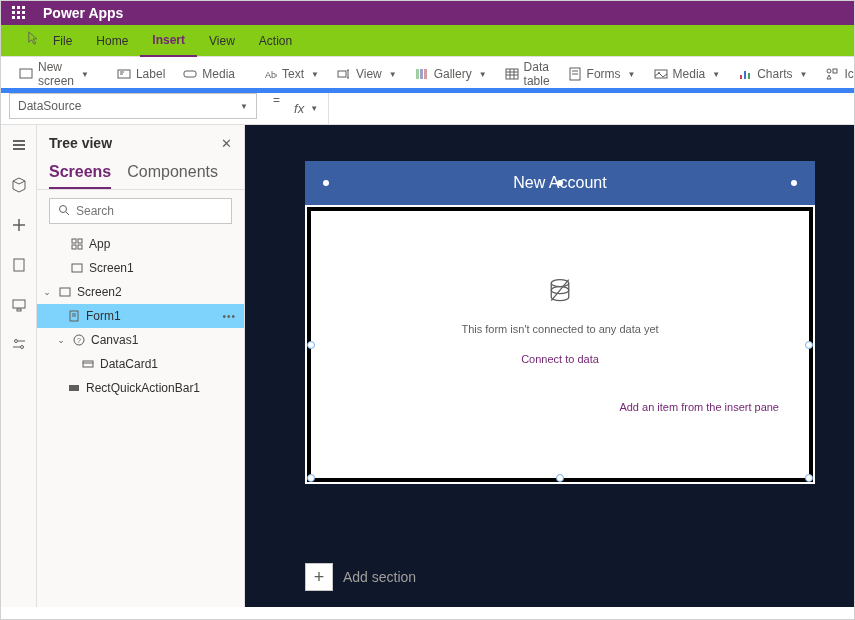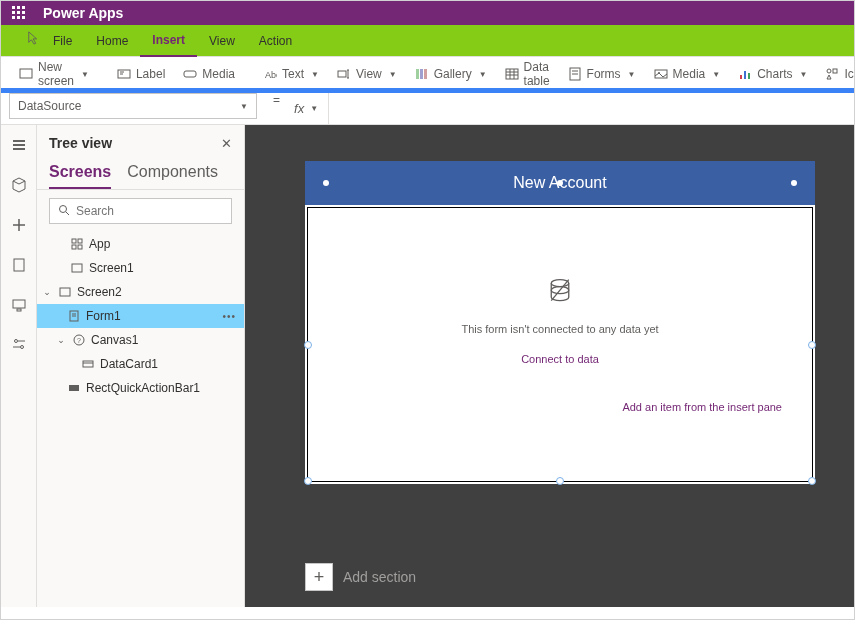--- a/index.html
+++ b/index.html
@@ -47,25 +47,25 @@
 .tree-search { margin: 8px 12px; height: 26px; border: 1px solid #c8c6c4; background: #fff; display: flex; align-items: center; padding: 0 8px; gap: 6px; color: #605e5c; }
 .tree-search input { border: none; outline: none; flex: 1; font-size: 12px; }
 .tree-list { flex: 1; overflow: auto; font-size: 12px; }
 .tree-node { display: flex; align-items: center; height: 24px; cursor: pointer; gap: 5px; padding-right: 8px; }
 .tree-node.selected { background: #7dd3fc; }
 .node-icon { width: 14px; height: 14px; display: flex; align-items: center; justify-content: center; flex-shrink: 0; }
 .expand { width: 12px; font-size: 9px; color: #605e5c; text-align: center; flex-shrink: 0; }
 .node-more { margin-left: auto; color: #605e5c; letter-spacing: 1px; font-size: 10px; }
 
 
-.canvas-wrap { flex: 1; background: #404040; position: relative; overflow: hidden; }
+.canvas-wrap { flex: 1; background: #0f172a; position: relative; overflow: hidden; }
 .screen-canvas { position: absolute; left: 60px; top: 36px; width: 510px; background: #fff; }
 .screen-header { height: 44px; background: #3b5fa3; display: flex; align-items: center; justify-content: center; color: #fff; font-size: 16px; position: relative; }
 .sel-dot { width: 6px; height: 6px; background: #fff; border-radius: 50%; position: absolute; }
-.form-area { height: 275px; border: 1px solid #000000; margin: 2px; position: relative; display: flex; flex-direction: column; align-items: center; justify-content: center; gap: 18px; }
+.form-area { height: 275px; border: 4px solid #000000; margin: 2px; position: relative; display: flex; flex-direction: column; align-items: center; justify-content: center; gap: 18px; }
 .form-handle { width: 8px; height: 8px; background: #fff; border: 1px solid #7bb0e8; border-radius: 50%; position: absolute; }
 .db-icon { width: 28px; height: 28px; color: #605e5c; }
 .form-msg { font-size: 11px; color: #605e5c; }
 .form-link { font-size: 11px; color: #742774; cursor: pointer; }
 .form-link2 { font-size: 11px; color: #742774; cursor: pointer; align-self: flex-end; margin-right: 30px; margin-top: 18px; }
 .add-section-bar { position: absolute; bottom: 14px; left: 60px; width: 510px; height: 32px; display: flex; align-items: center; gap: 10px; color: #a19f9d; font-size: 14px; }
 .add-plus { width: 28px; height: 28px; border: 1px solid #c8c6c4; display: flex; align-items: center; justify-content: center; font-size: 18px; color: #605e5c; background: #fff; cursor: pointer; }
 </style>
 </head>
 <body>

